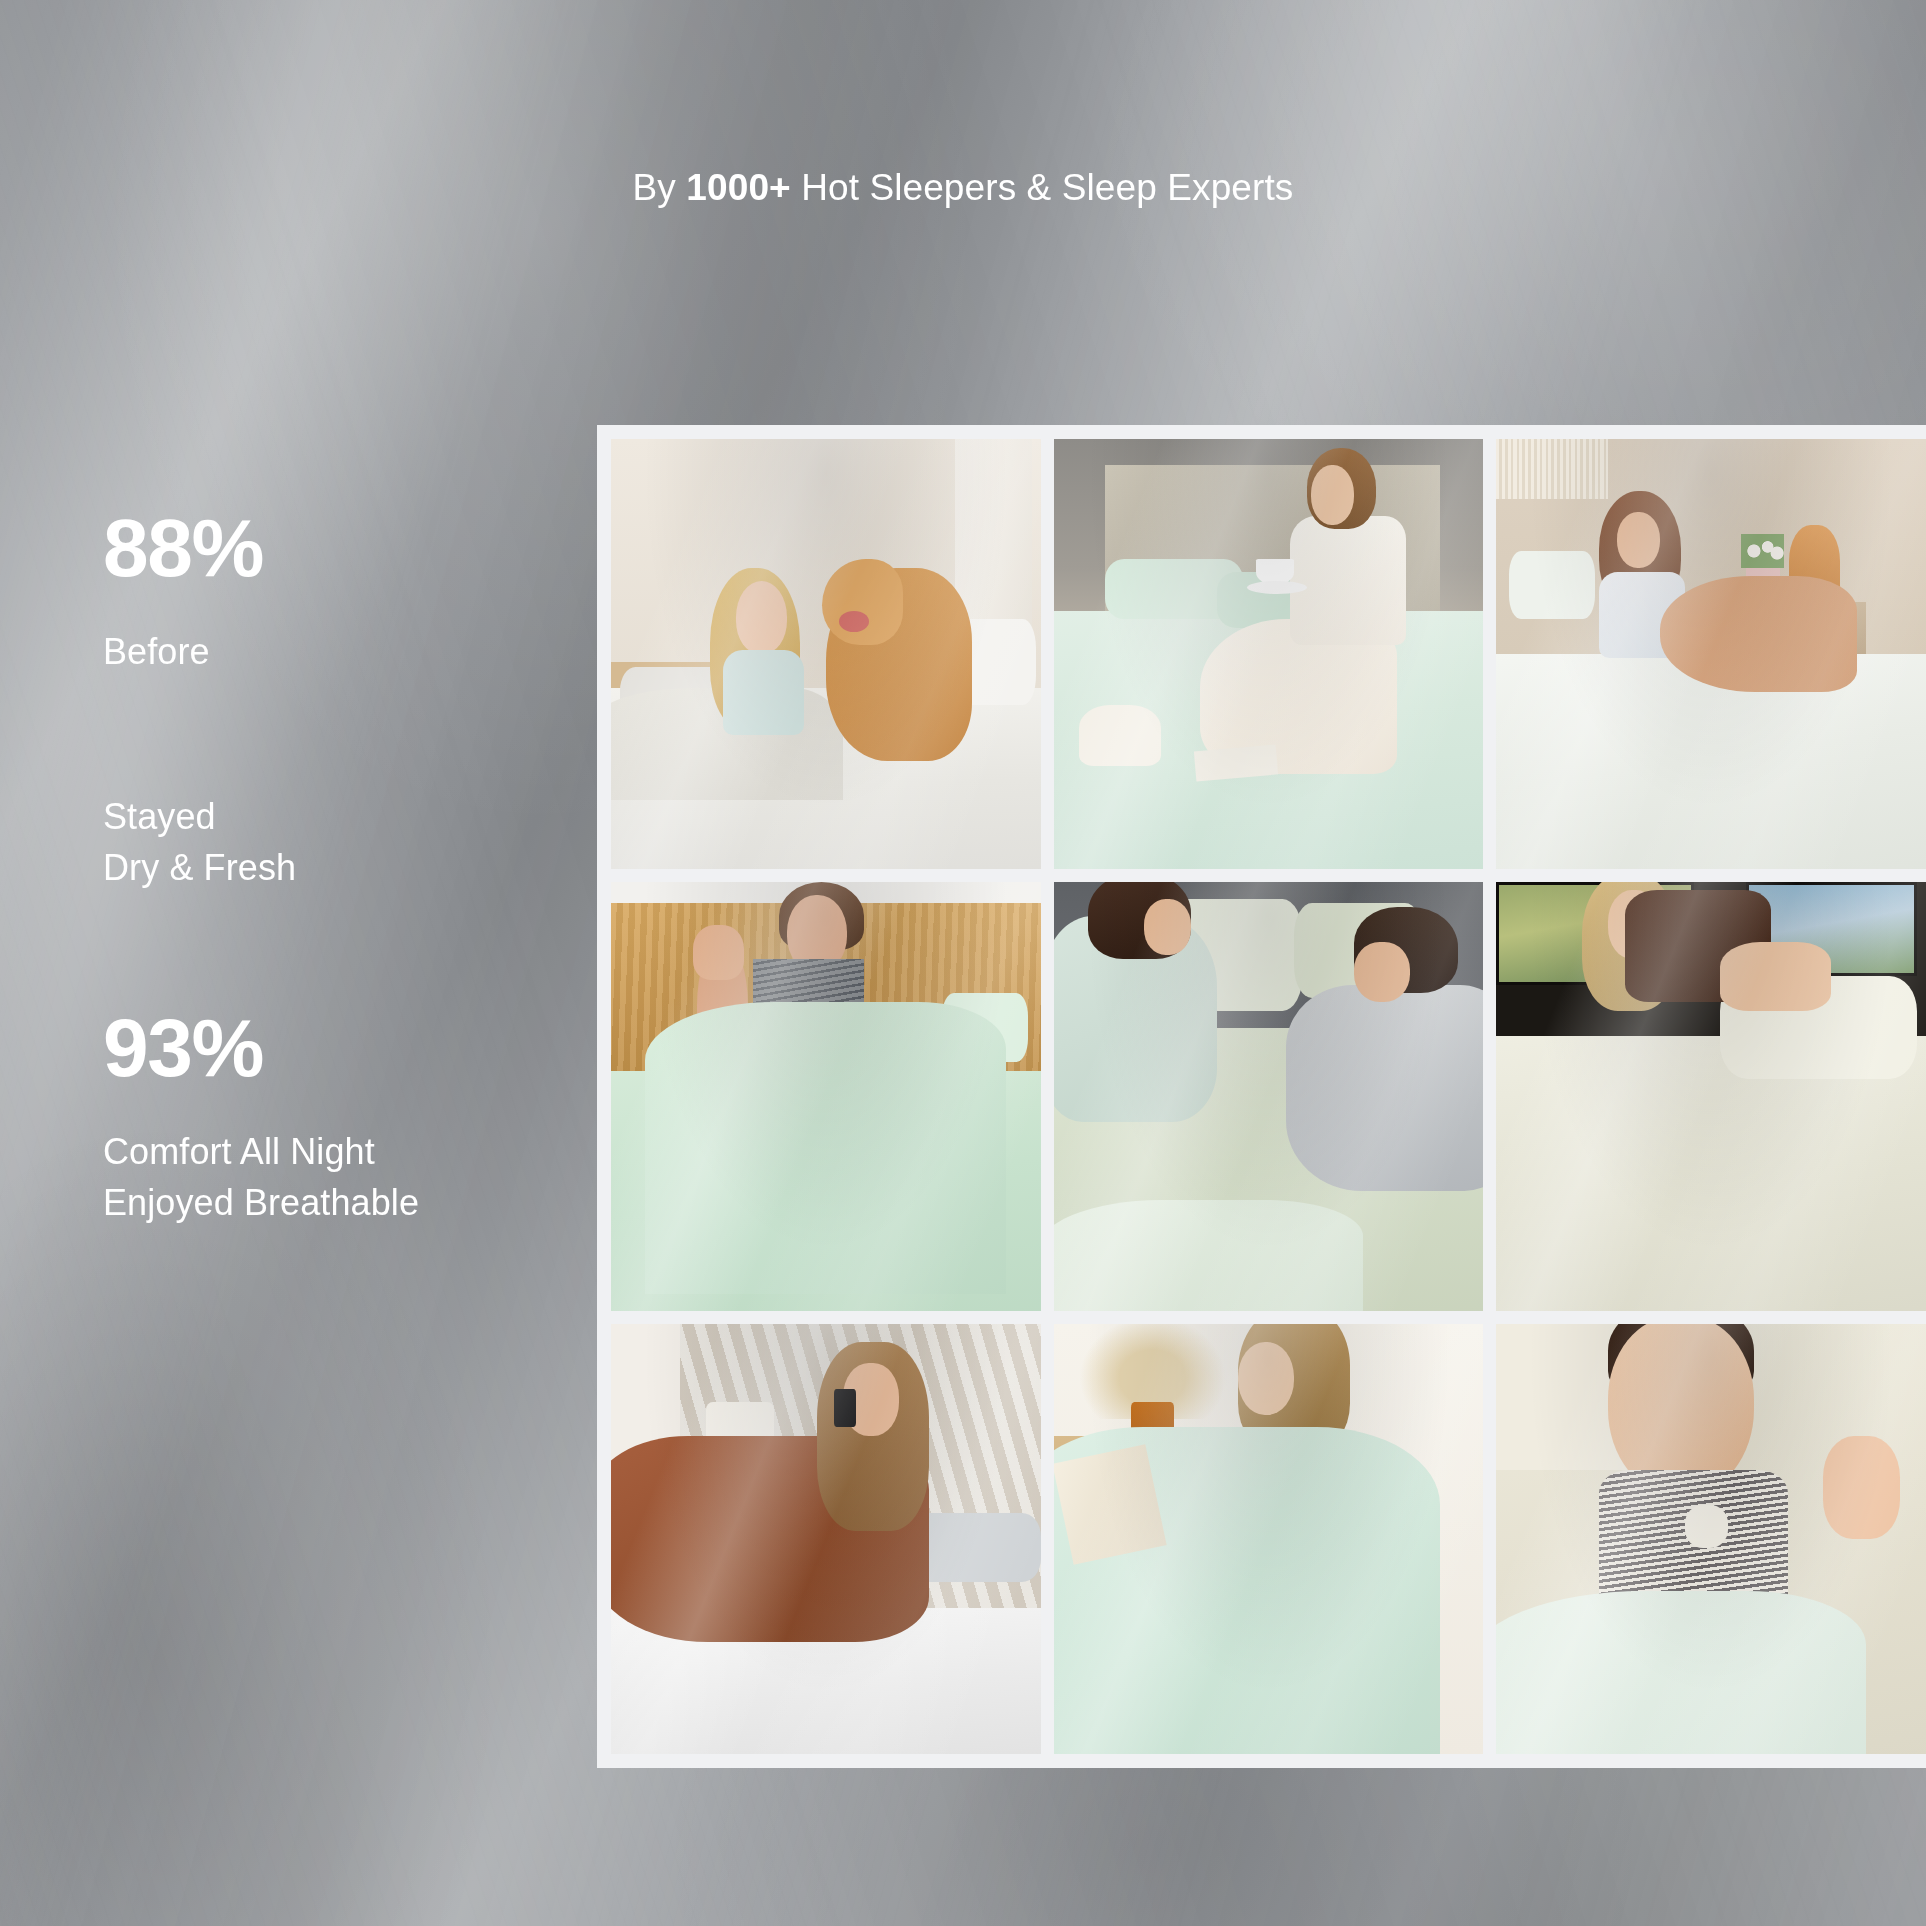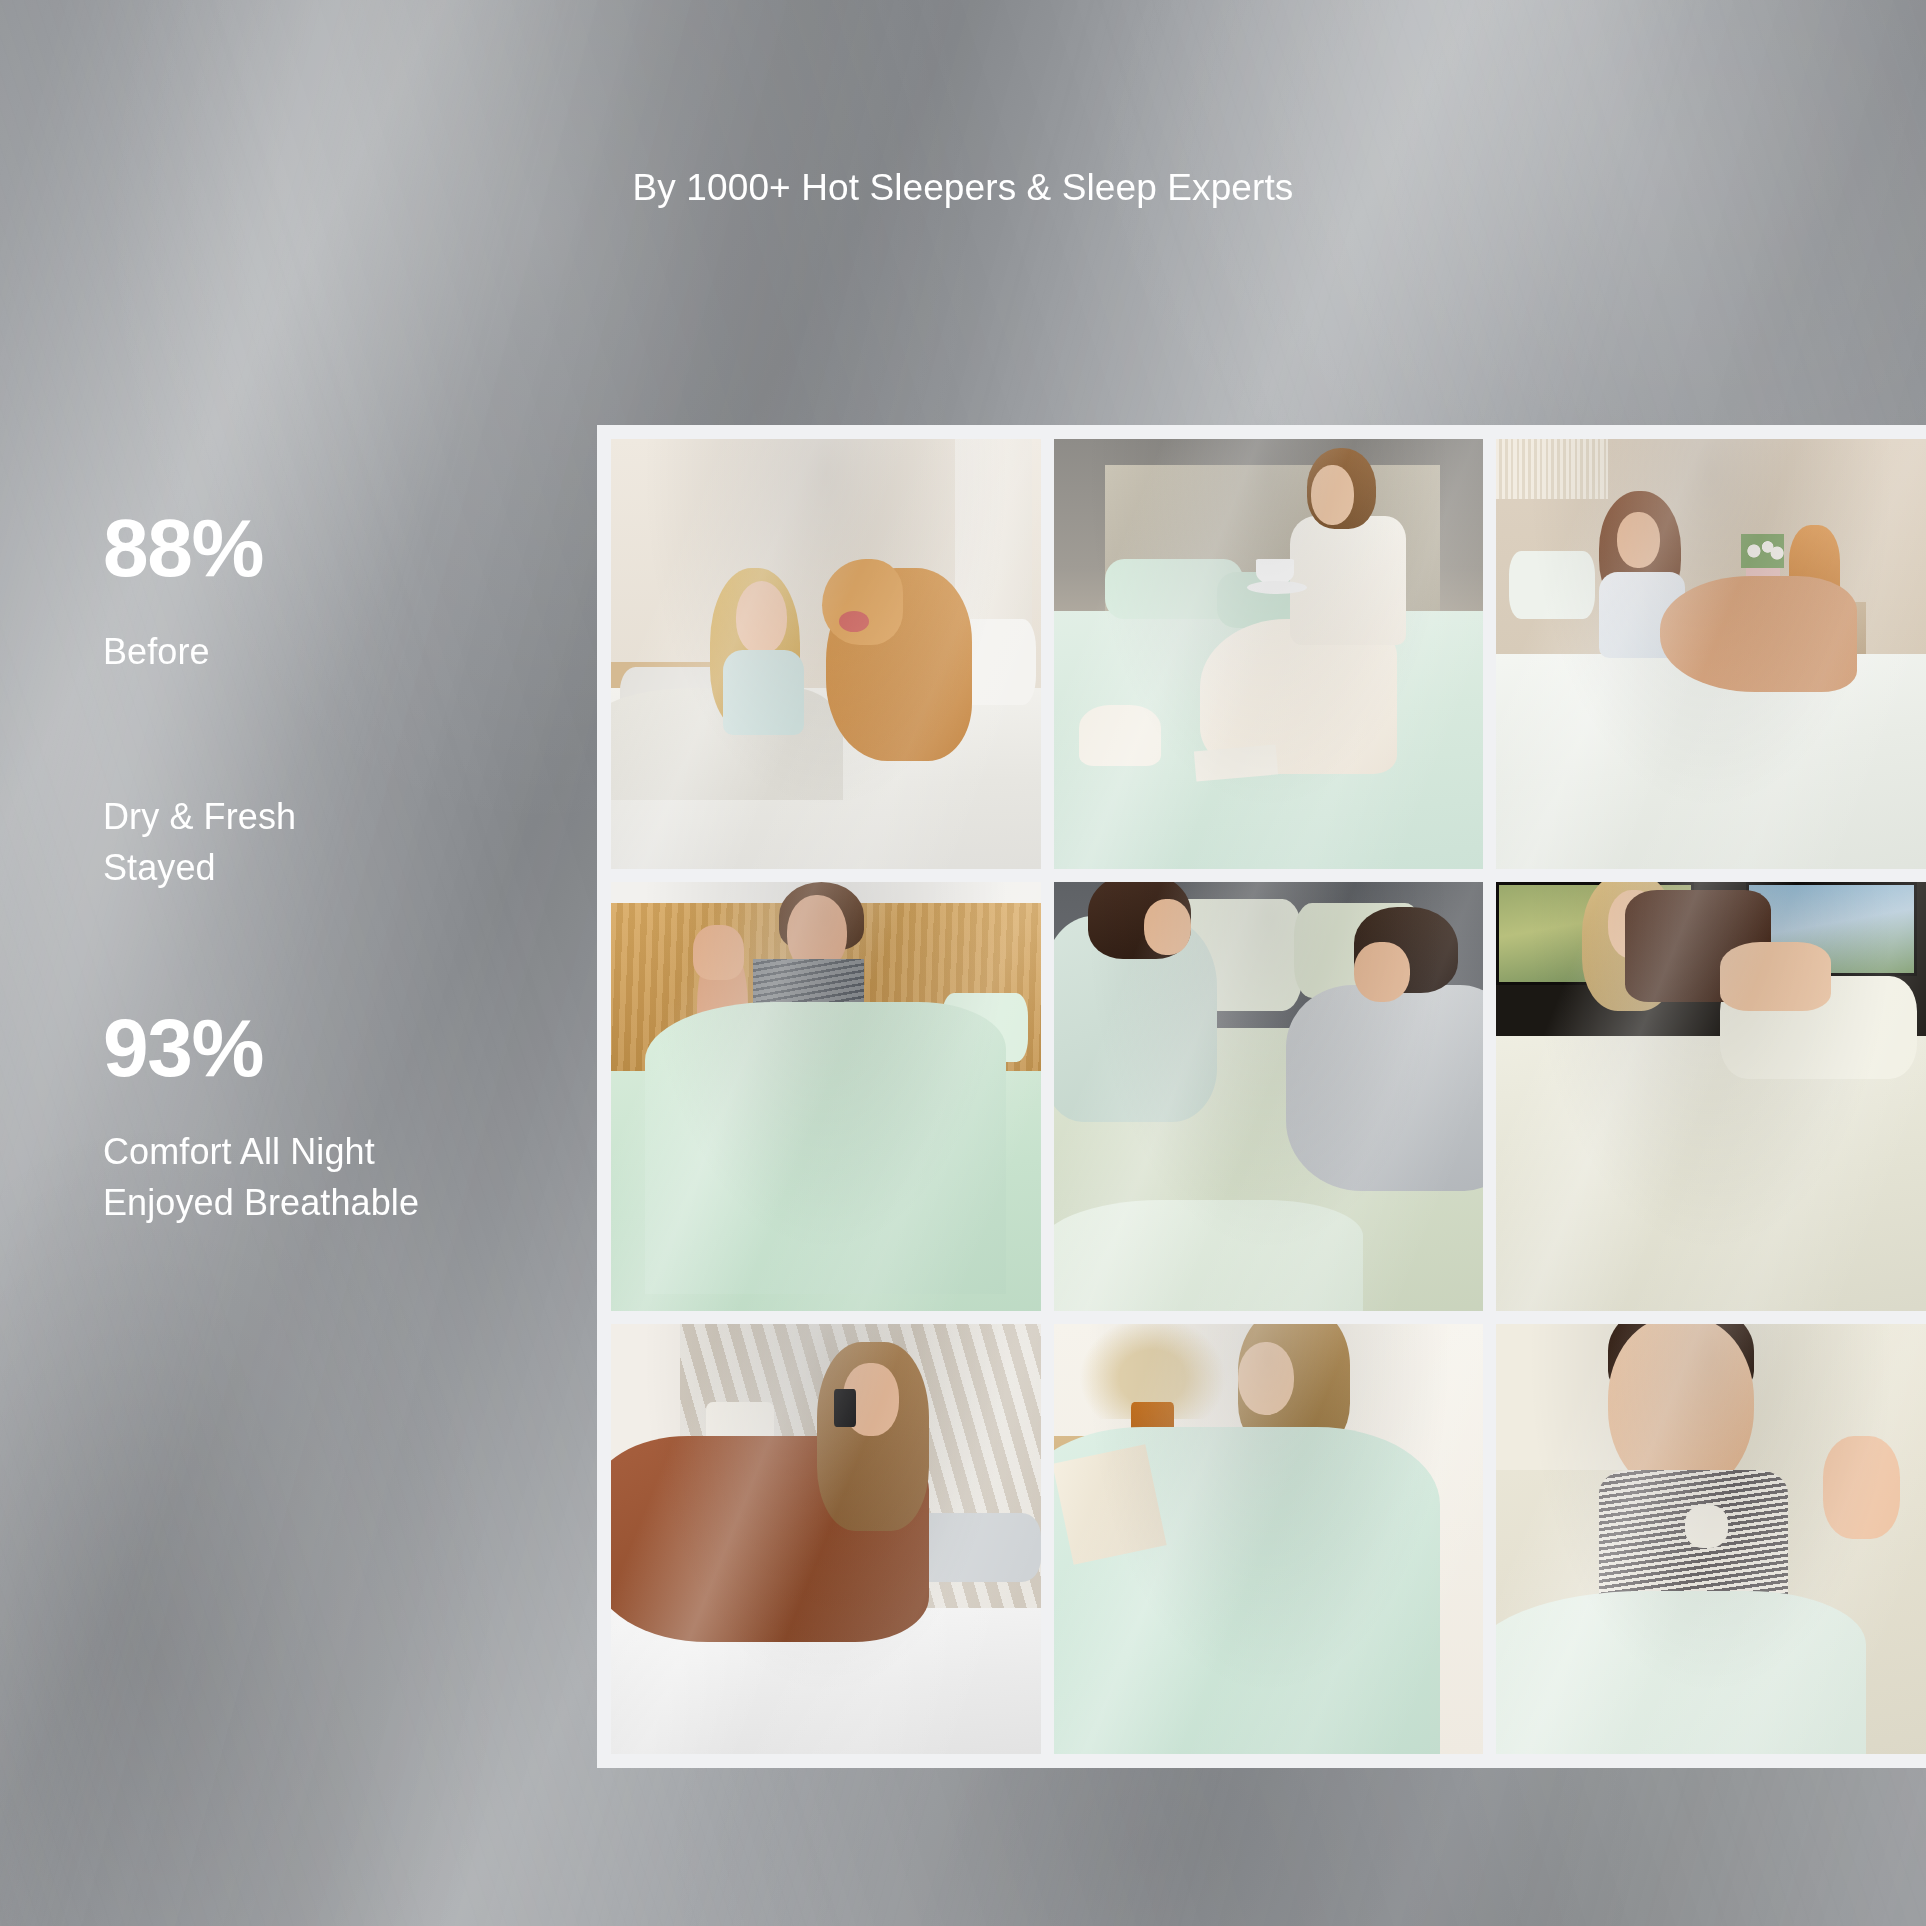--- a/index.html
+++ b/index.html
@@ -85,21 +85,21 @@
     text-shadow: 0 1.3px 6.4px rgba(0,0,0,.10);
   }
   .header-sub {
     margin: 16.7px 0 0 0;
     font-size: 37px;
     font-weight: 300;
     color: #ffffff;
     letter-spacing: 0.1px;
     line-height: 1.2;
   }
-  .header-sub b { font-weight: normal; }
+  .header-sub b { font-weight: bold; }
 
   
   .stats {
     position: absolute;
     left: 103px;
     top: 507px;
     width: 475px;
     z-index: 5;
   }
   .stat { margin-bottom: 114px; }
@@ -371,22 +371,22 @@
 
     <div class="stat">
       <div class="stat-value">88%</div>
       <div class="stat-label">
         <div>Before</div>
       </div>
     </div>
 
     <div class="stat">
       <div class="stat-label">
+        <div>Stayed</div>
         <div>Dry &amp; Fresh</div>
-        <div>Stayed</div>
       </div>
     </div>
 
     <div class="stat">
       <div class="stat-value">93%</div>
       <div class="stat-label">
         <div>Comfort All Night</div>
         <div>Enjoyed Breathable</div>
       </div>
     </div>

